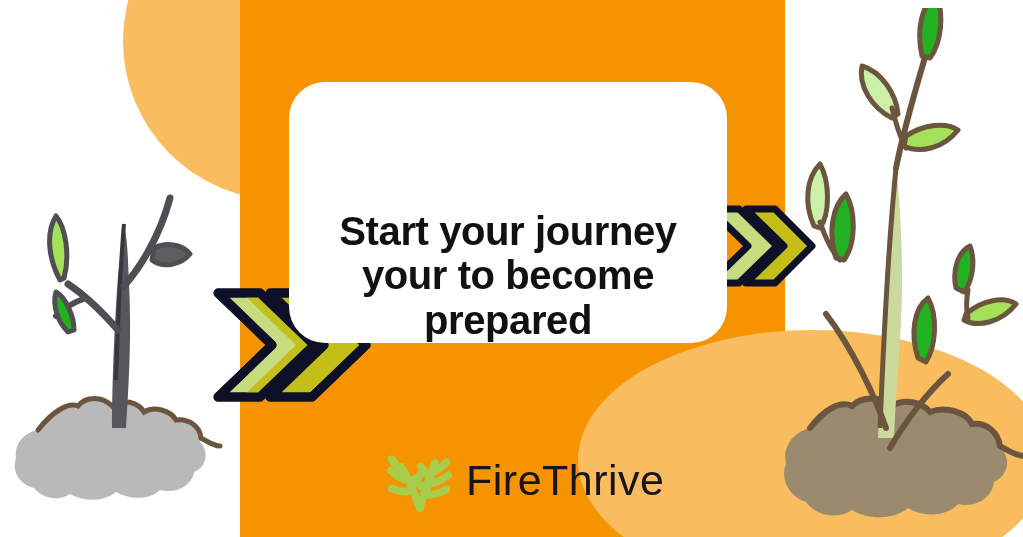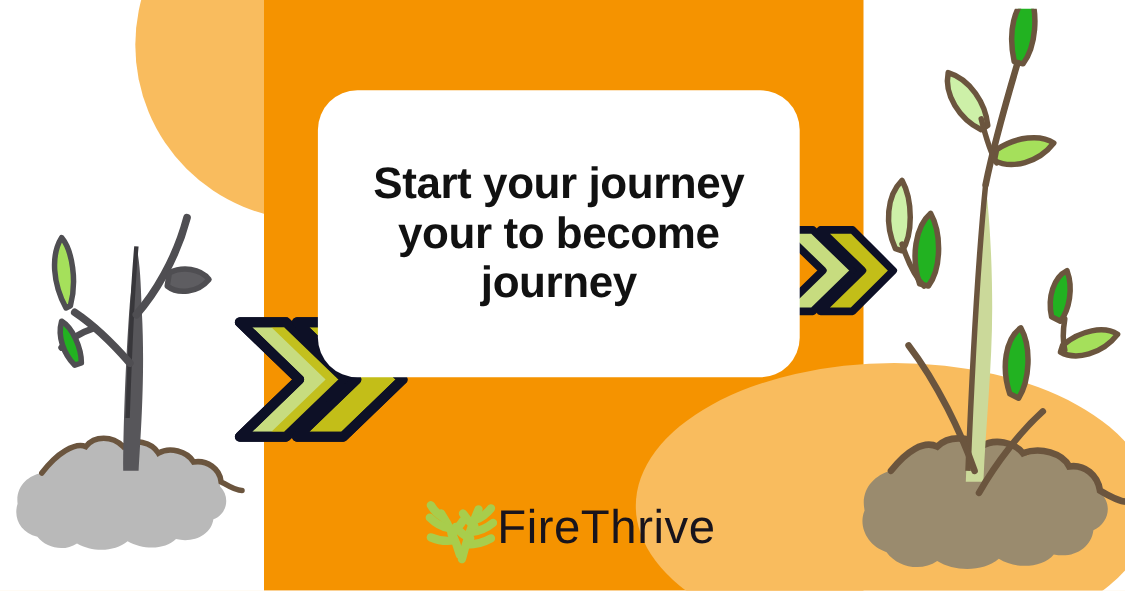--- a/index.html
+++ b/index.html
@@ -6,30 +6,30 @@
   body{font-family:"Liberation Sans",sans-serif;}
   #stage{position:relative;width:1023px;height:537px;overflow:hidden;background:#ffffff;}
 
   
   .blob-tl{position:absolute;left:123px;top:-118px;width:318px;height:318px;border-radius:50%;background:#f9bc5e;}
   .square{position:absolute;left:240px;top:0px;width:545px;height:537px;background:#f59300;}
   .blob-br{position:absolute;left:578px;top:330px;width:470px;height:260px;border-radius:50%;background:#f9bc5e;}
 
   
   .card{position:absolute;left:289px;top:82px;width:438px;height:261px;background:#ffffff;border-radius:36px;
-        display:flex;align-items:center;justify-content:center;}
+        display:flex;align-items:flex-end;justify-content:center;}
   .card-text{font-family:"Liberation Sans",sans-serif;font-weight:bold;font-size:40px;line-height:1.12;
              text-align:center;color:#111111;letter-spacing:-0.4px;padding:0 22px;}
 
   
   .chev-group{position:absolute;}
   .chev-group svg{display:block;overflow:visible;}
 
   
-  .logo{position:absolute;left:386px;top:446px;display:flex;align-items:center;}
+  .logo{position:absolute;left:386px;top:446px;display:flex;align-items:center;gap:14px;}
   .logo-mark{width:66px;height:68px;display:block;}
   .logo-text{font-family:"Liberation Sans",sans-serif;font-size:43px;color:#18141c;letter-spacing:0.5px;font-weight:400;}
 
   
   .plant-left{position:absolute;left:8px;top:180px;}
   .plant-right{position:absolute;left:770px;top:8px;}
 </style>
 </head>
 <body>
 
@@ -123,21 +123,21 @@
     <svg width="110" height="88" viewBox="0 0 110 88">
       <path d="M8 7 L37 7 L75 44 L37 81 L8 81 L46 44 Z" fill="#c7dc7f" stroke="#0d1026" stroke-width="7" stroke-linejoin="round"></path>
       <path d="M44 7 L73 7 L110 44 L73 81 L44 81 L82 44 Z" fill="#c3be18" stroke="#0d1026" stroke-width="7" stroke-linejoin="round"></path>
     </svg>
   </div>
 
   <div class="card">
     <div class="card-text">
       <div>Start your journey</div>
       <div>your to become</div>
-      <div>journey</div>
+      <div>prepared</div>
     </div>
   </div>
 
   <div class="logo">
     <svg class="logo-mark" viewBox="0 0 70 72">
       <g stroke="#a8cd4c" stroke-width="8" stroke-linecap="round" fill="none">
 
         <path d="M36 66 C40 50 45 34 52 18"></path>
 
         <path d="M41 52 C49 52 57 50 64 46"></path>

